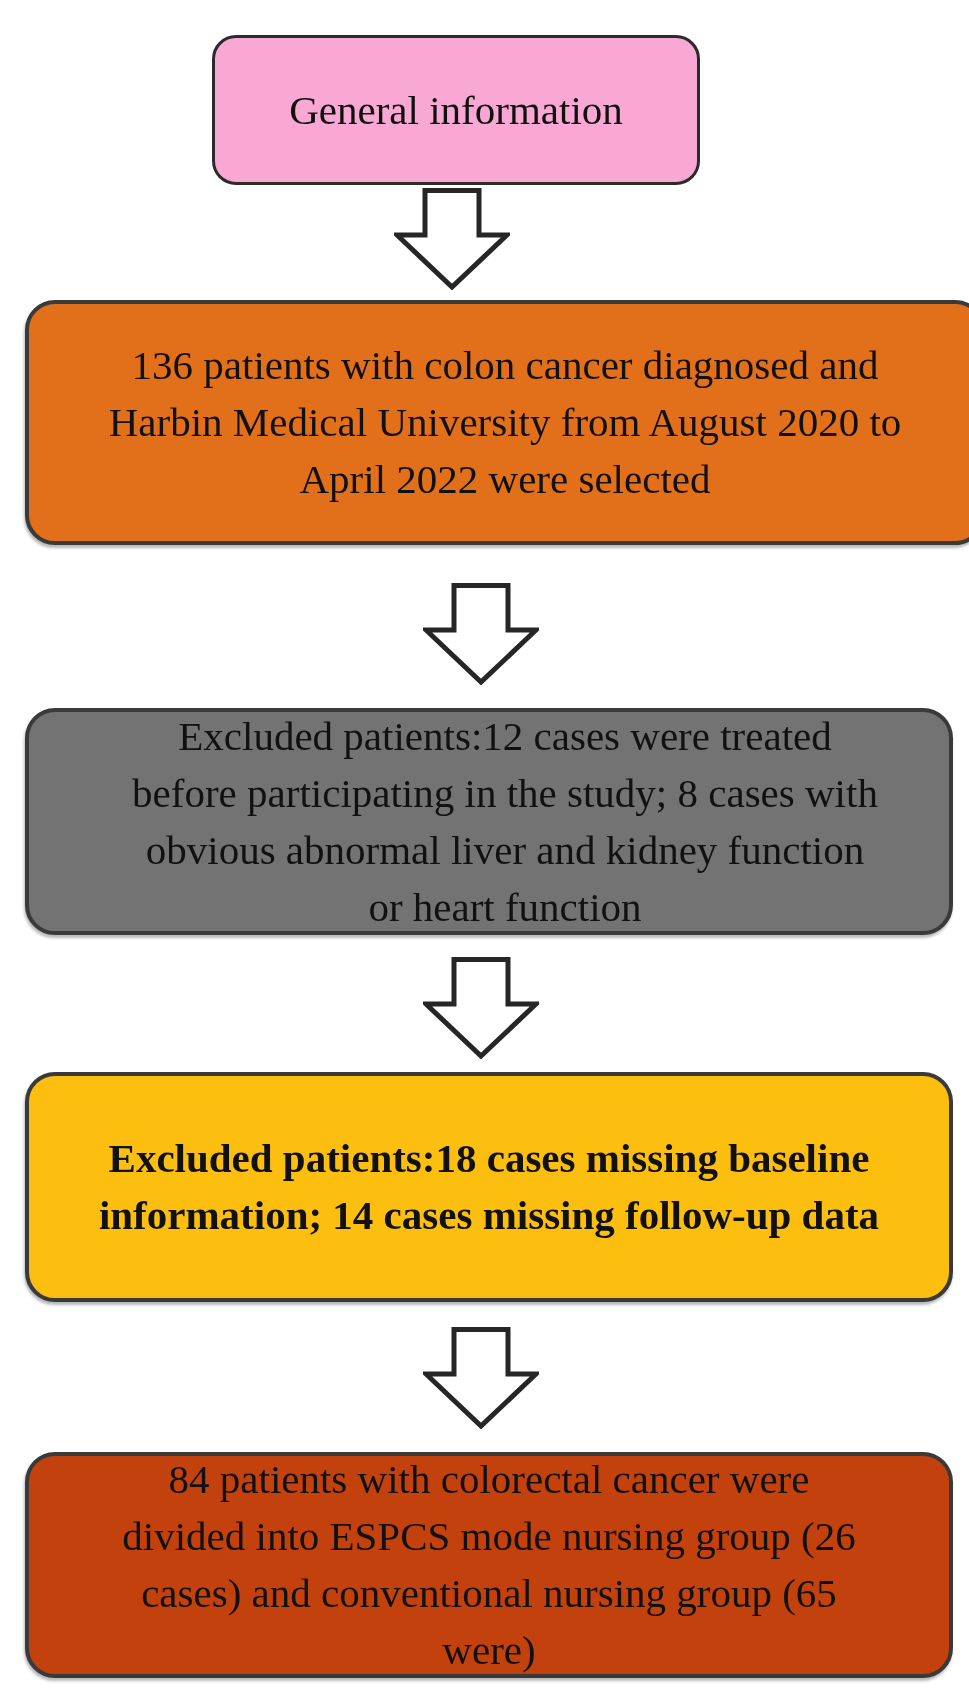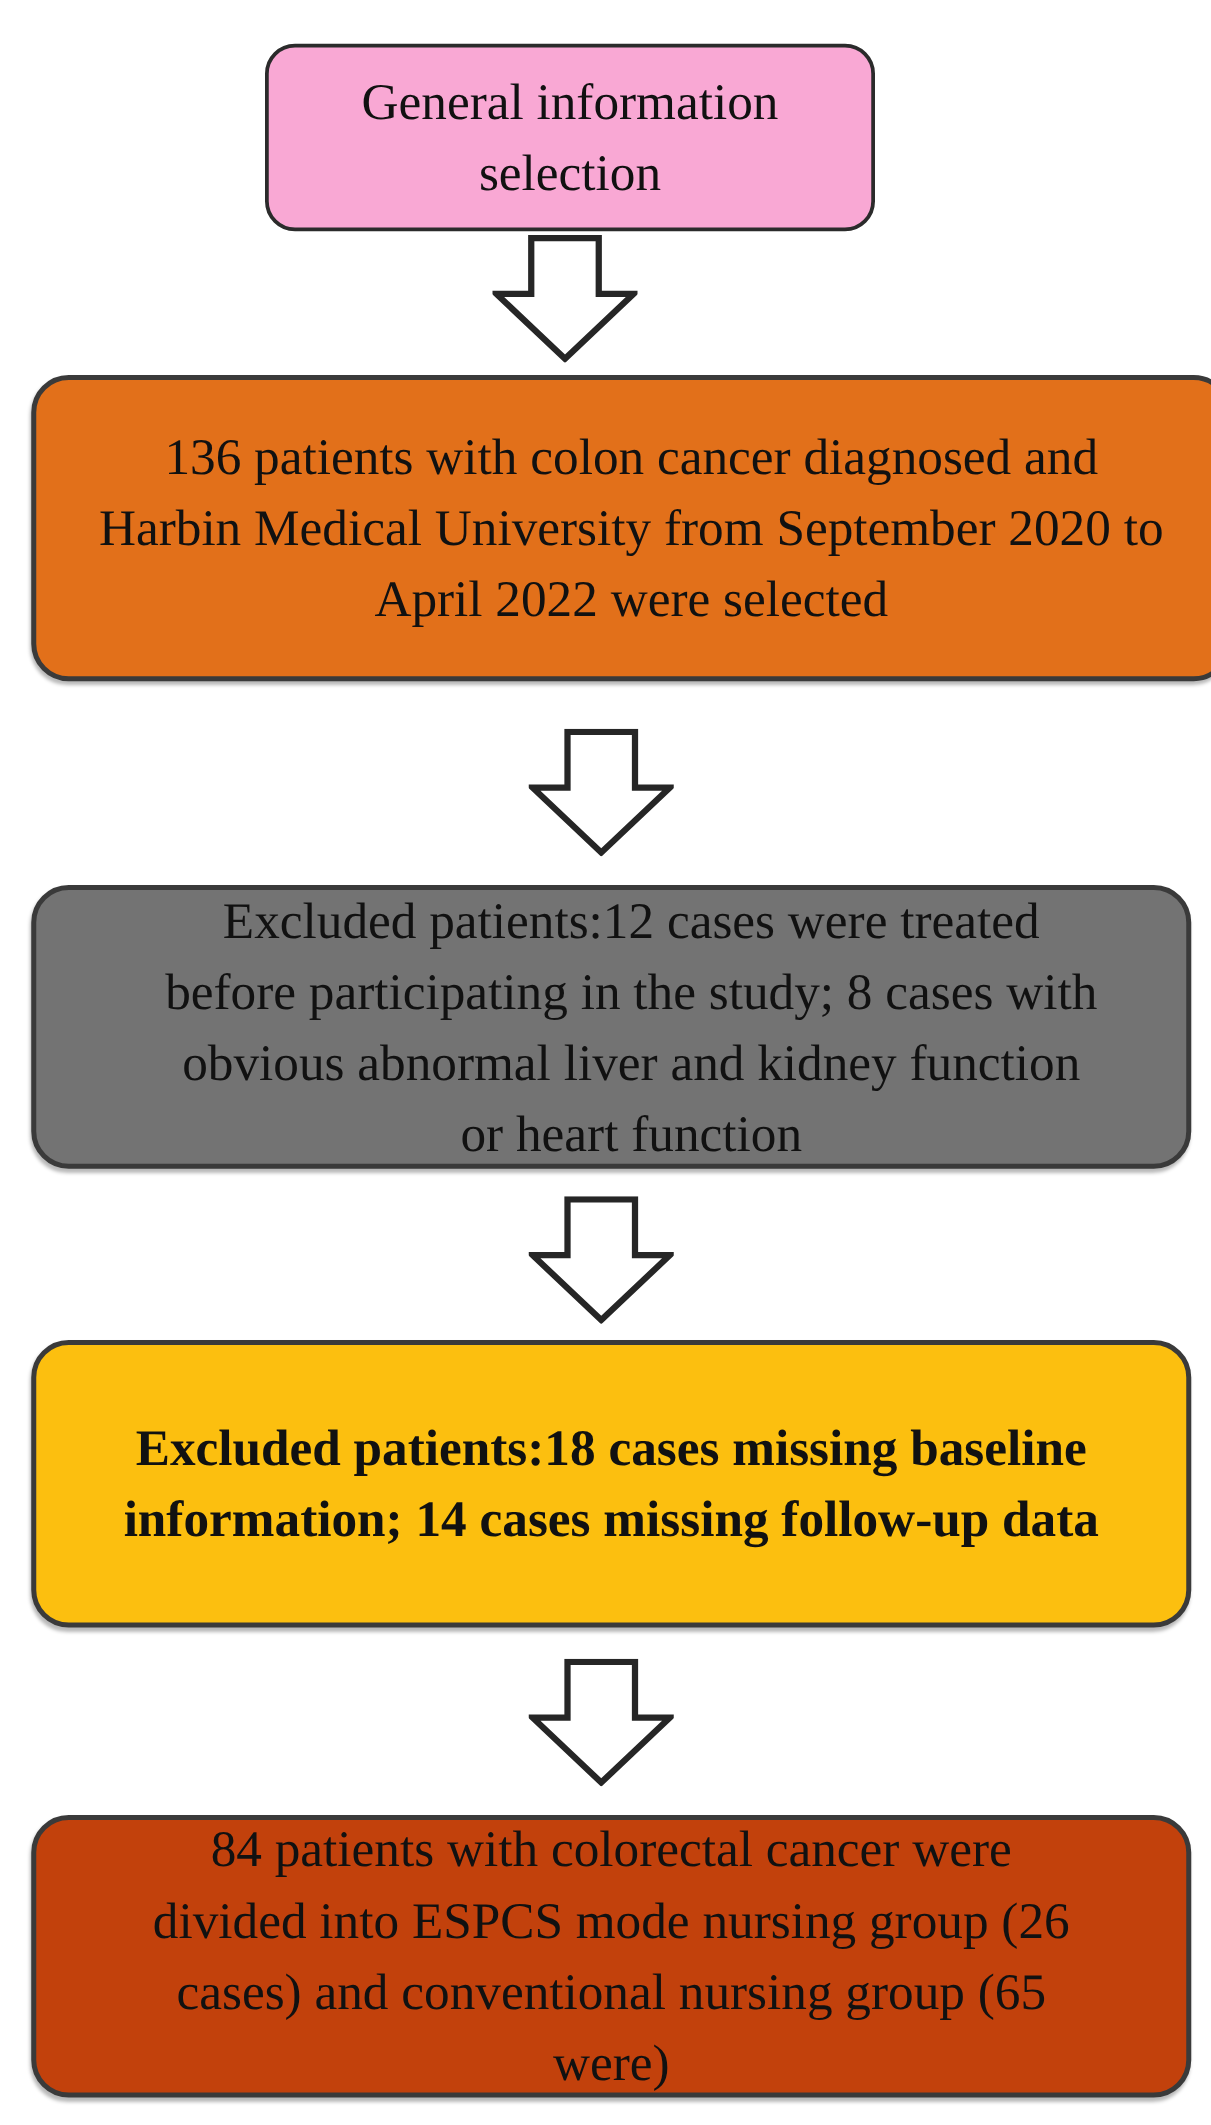--- a/index.html
+++ b/index.html
@@ -58,32 +58,31 @@
   #arrow-4 { top: 1327px; }
 </style>
 </head>
 <body>
 
 <div class="canvas">
 
   <div class="box" id="box-start" style="background-color: #f9a8d4; margin-top: 20px;">
     <div>
       <span class="line">General information</span>
-      <span class="line">selection</span>
     </div>
   </div>
 
   <svg class="arrow" id="arrow-1" viewBox="0 0 116 102">
     <polygon points="31,2.5 85,2.5 85,47 113,47 58,99 3,47 31,47" fill="#ffffff" stroke="#262626" stroke-width="5" stroke-linejoin="miter"></polygon>
   </svg>
 
   <div class="box" id="box-selected" style="background-color: rgb(226, 112, 26);">
     <div>
       <span class="line">136 patients with colon cancer diagnosed and</span>
-      <span class="line">Harbin Medical University from September 2020 to</span>
+      <span class="line">Harbin Medical University from August 2020 to</span>
       <span class="line">April 2022 were selected</span>
     </div>
   </div>
 
   <svg class="arrow" id="arrow-2" viewBox="0 0 116 102">
     <polygon points="31,2.5 85,2.5 85,47 113,47 58,99 3,47 31,47" fill="#ffffff" stroke="#262626" stroke-width="5" stroke-linejoin="miter"></polygon>
   </svg>
 
   <div class="box" id="box-excluded-treated" style="background-color: #737373; padding-left: 32px;">
     <div>

